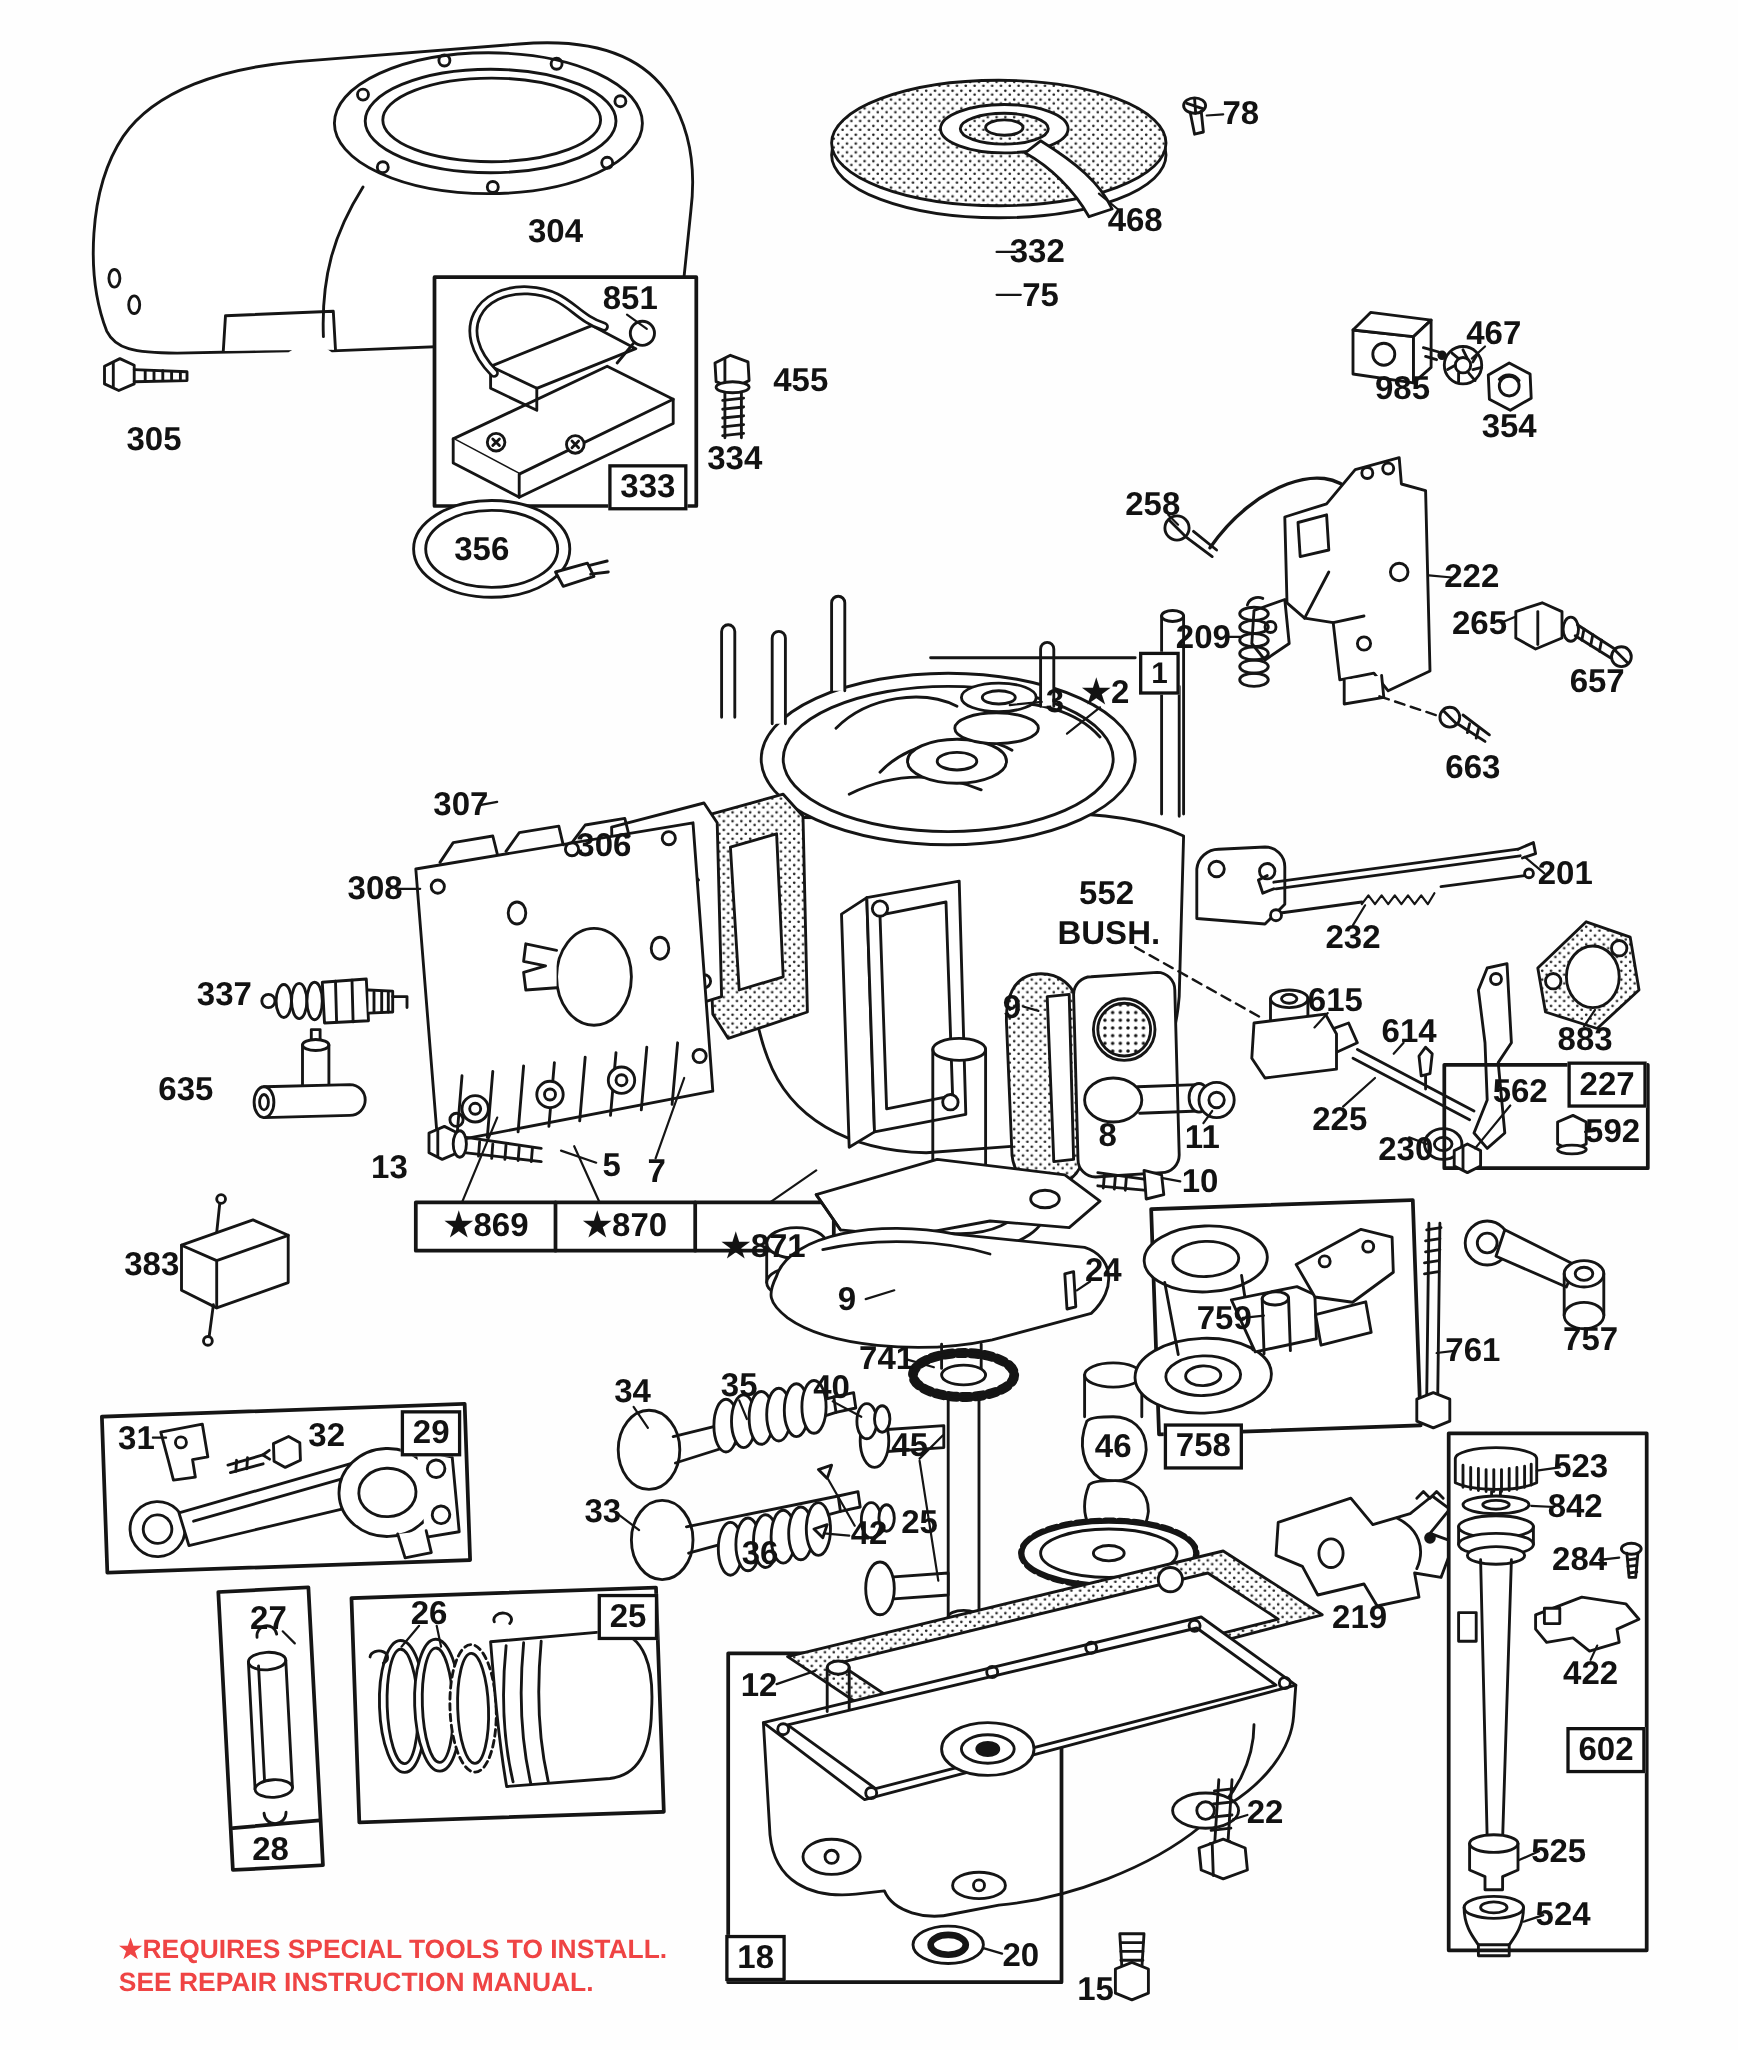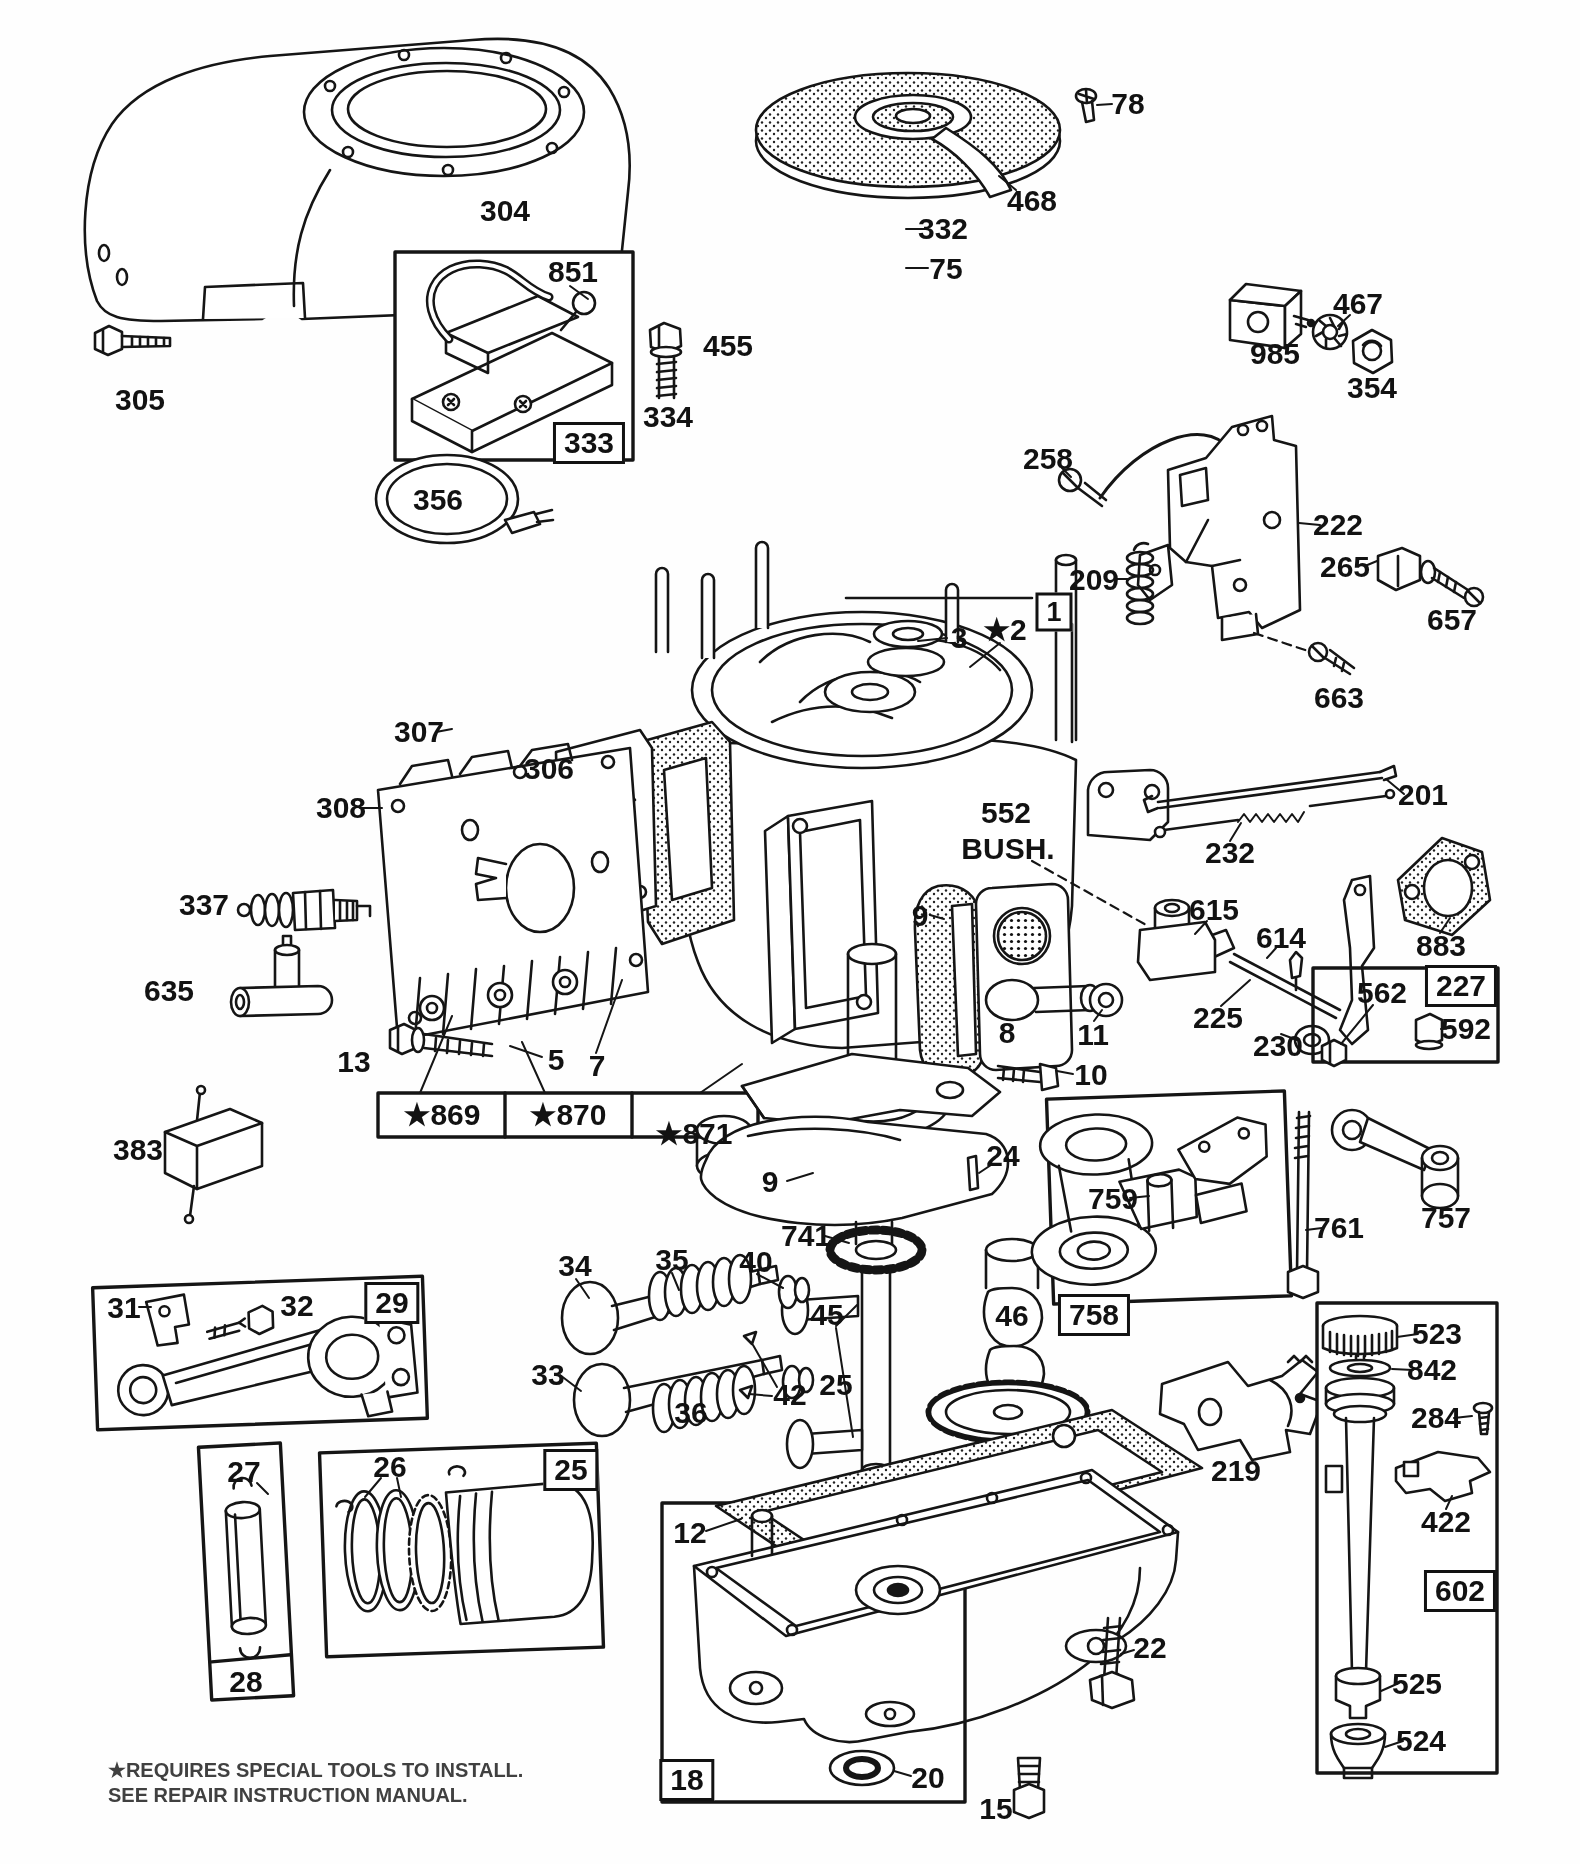--- a/index.html
+++ b/index.html
@@ -6,22 +6,22 @@
   #canvas{position:relative;width:1580px;height:1864px;background:#fefefe;
           font-family:"Liberation Sans",sans-serif;overflow:hidden;}
   #art{position:absolute;left:0;top:0;}
   .cl{position:absolute;transform:translate(-50%,-50%);font-weight:700;
       font-size:30px;color:#121212;white-space:nowrap;line-height:1;z-index:5;}
   .cl.boxed{border:3px solid #121212;padding:3px 8px;background:#ffffff;}
   #gasketSetBox{position:absolute;left:1098px;top:1700px;width:214px;height:86px;
       border:4px solid #121212;background:#fff;display:flex;flex-direction:column;
       align-items:center;justify-content:center;font-weight:700;font-size:37px;
       color:#121212;line-height:1.05;z-index:5;}
-  #footnote{position:absolute;left:108px;top:1758px;font-weight:700;font-size:20px;
-      color:#404040;line-height:1.25;z-index:5;}
+  #footnote{position:absolute;left:108px;top:1758px;font-weight:700;font-size:24px;
+      color:#ef4444;line-height:1.25;z-index:5;}
 </style>
 </head>
 <body>
 
 <div id="canvas">
 
 <svg id="art" width="1580" height="1864" viewBox="0 0 1580 1864">
 <defs>
   <pattern id="stip" width="8" height="8" patternUnits="userSpaceOnUse">
     <rect width="8" height="8" fill="#ffffff"></rect>

